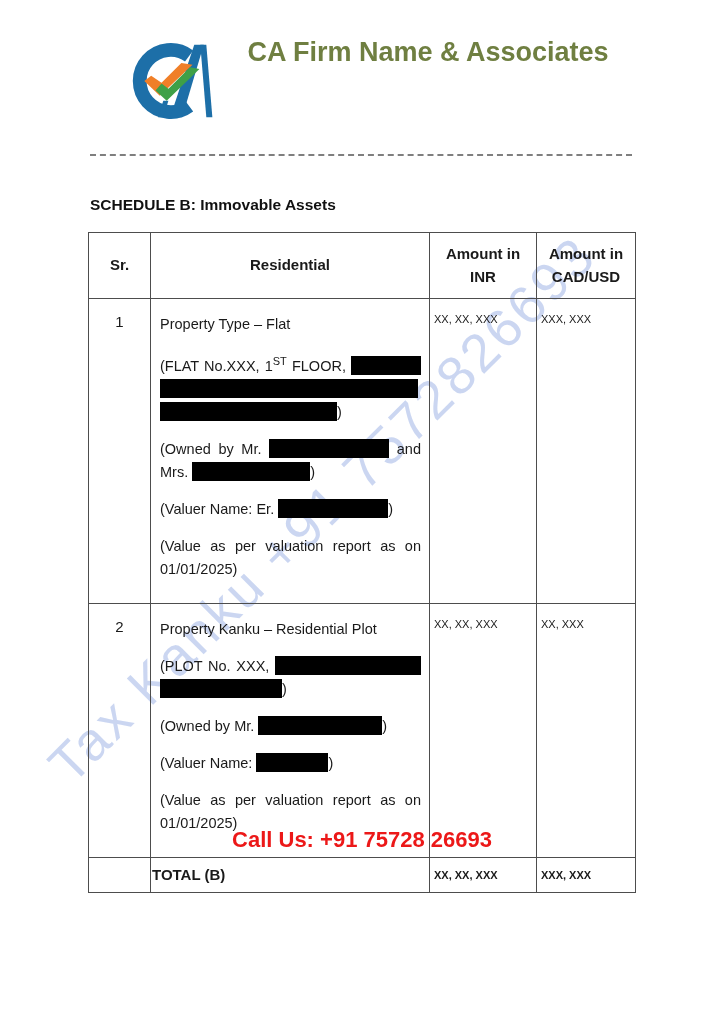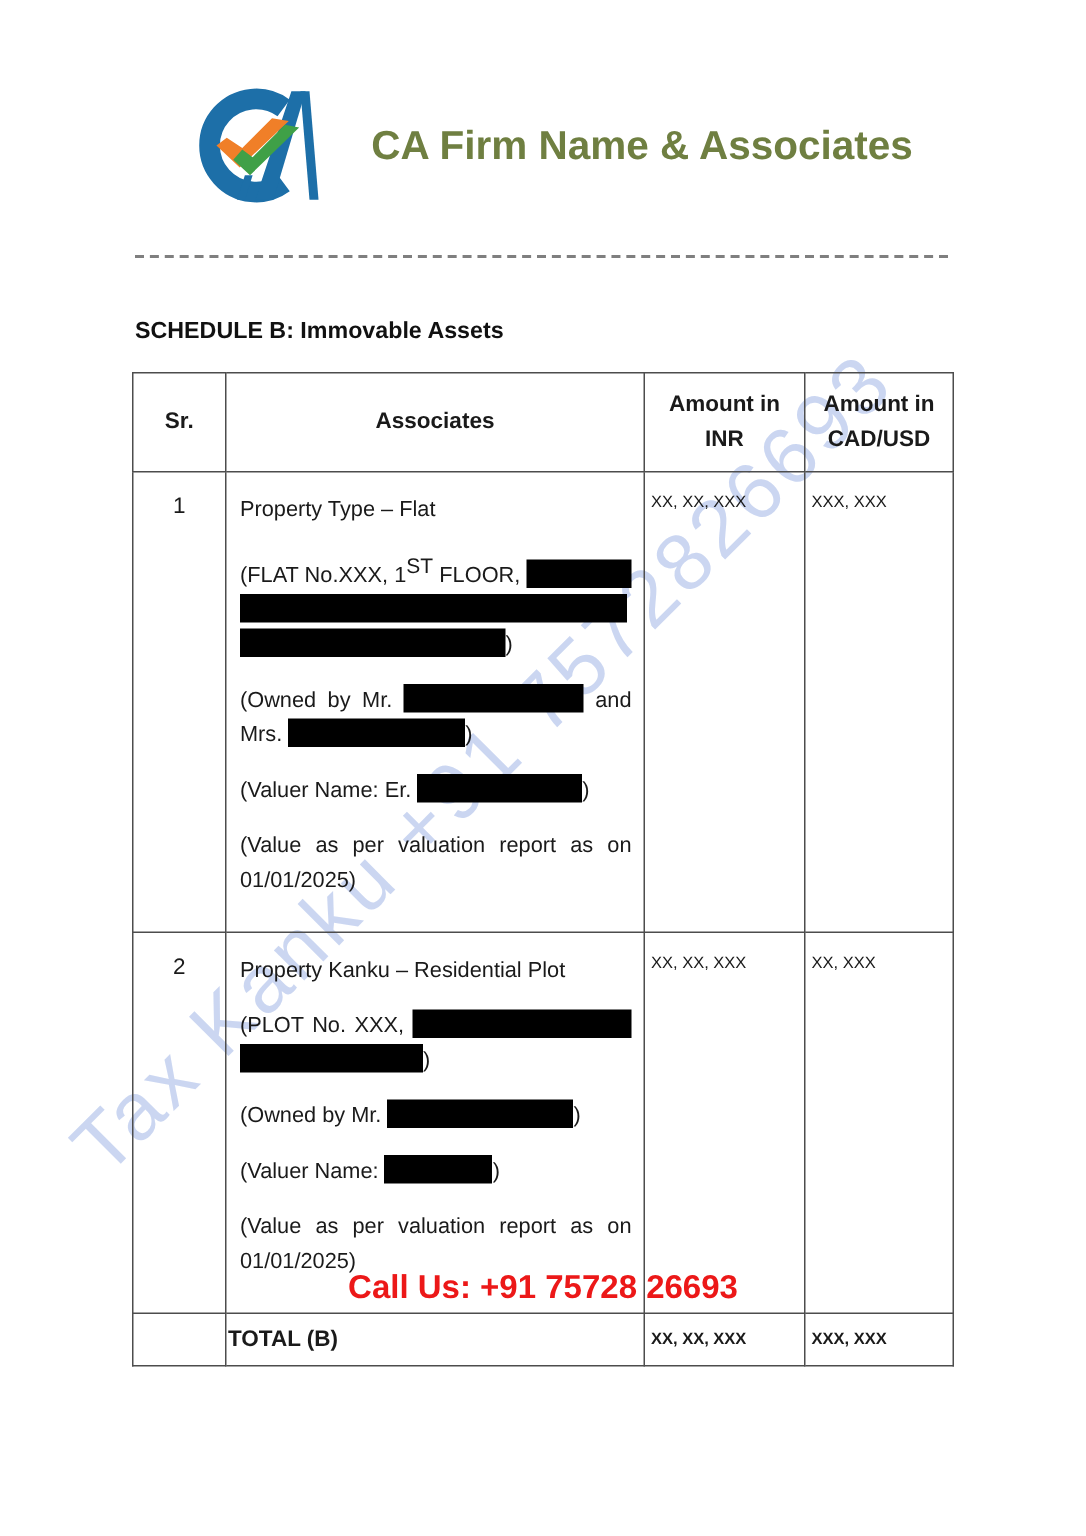--- a/index.html
+++ b/index.html
@@ -21,22 +21,22 @@
     letter-spacing:3px;
     white-space:nowrap;
     color:var(--wm-color,#b6c6ec);
     opacity:.7;
     z-index:0;
     pointer-events:none;
   }
   .content{position:relative;z-index:1;}
   
   .header{
-    display:flex;justify-content:center;align-items:center;
-    gap:20px;padding-top:52px;
+    display:flex;justify-content:center;align-items:flex-start;
+    gap:20px;padding-top:36px;
   }
   .logo{width:112px;height:90px;flex:0 0 auto;}
   .titles{text-align:center;}
   .firm-name{
     font-size:27px;font-weight:700;
     color:var(--title-olive,#6f7f41);
     line-height:1.2;
   }
   .firm-sub{
     font-size:23px;font-weight:600;
@@ -84,21 +84,21 @@
     vertical-align:top;
     padding:4px 8px 8px 9px;
     font-size:14.5px;
     margin-left:20px;
   }
   td.particulars p{
     margin:10px 0 14px 0;
     line-height:23px;
     text-align:justify;
   }
-  td.particulars p sup{font-size:14px;}
+  td.particulars p sup{font-size:11px;}
   span.redact{
     display:inline-block;
     background:#000;
     height:19px;
     max-width:100%;
     vertical-align:-4px;
   }
   td.amt{
     vertical-align:top;
     padding:14px 9px 0 4px;
@@ -149,21 +149,21 @@
     <table class="assets">
       <colgroup>
         <col class="c-sr">
           <col class="c-part">
           <col class="c-inr">
           <col class="c-cad">
       </colgroup>
       <thead>
         <tr>
           <th>Sr.</th>
-          <th>Associates</th>
+          <th>Residential</th>
           <th>Amount in
 INR</th>
           <th>Amount in
 CAD/USD</th>
         </tr>
       </thead>
       <tbody>
 
       <tr>
             <td class="sr">1</td>

